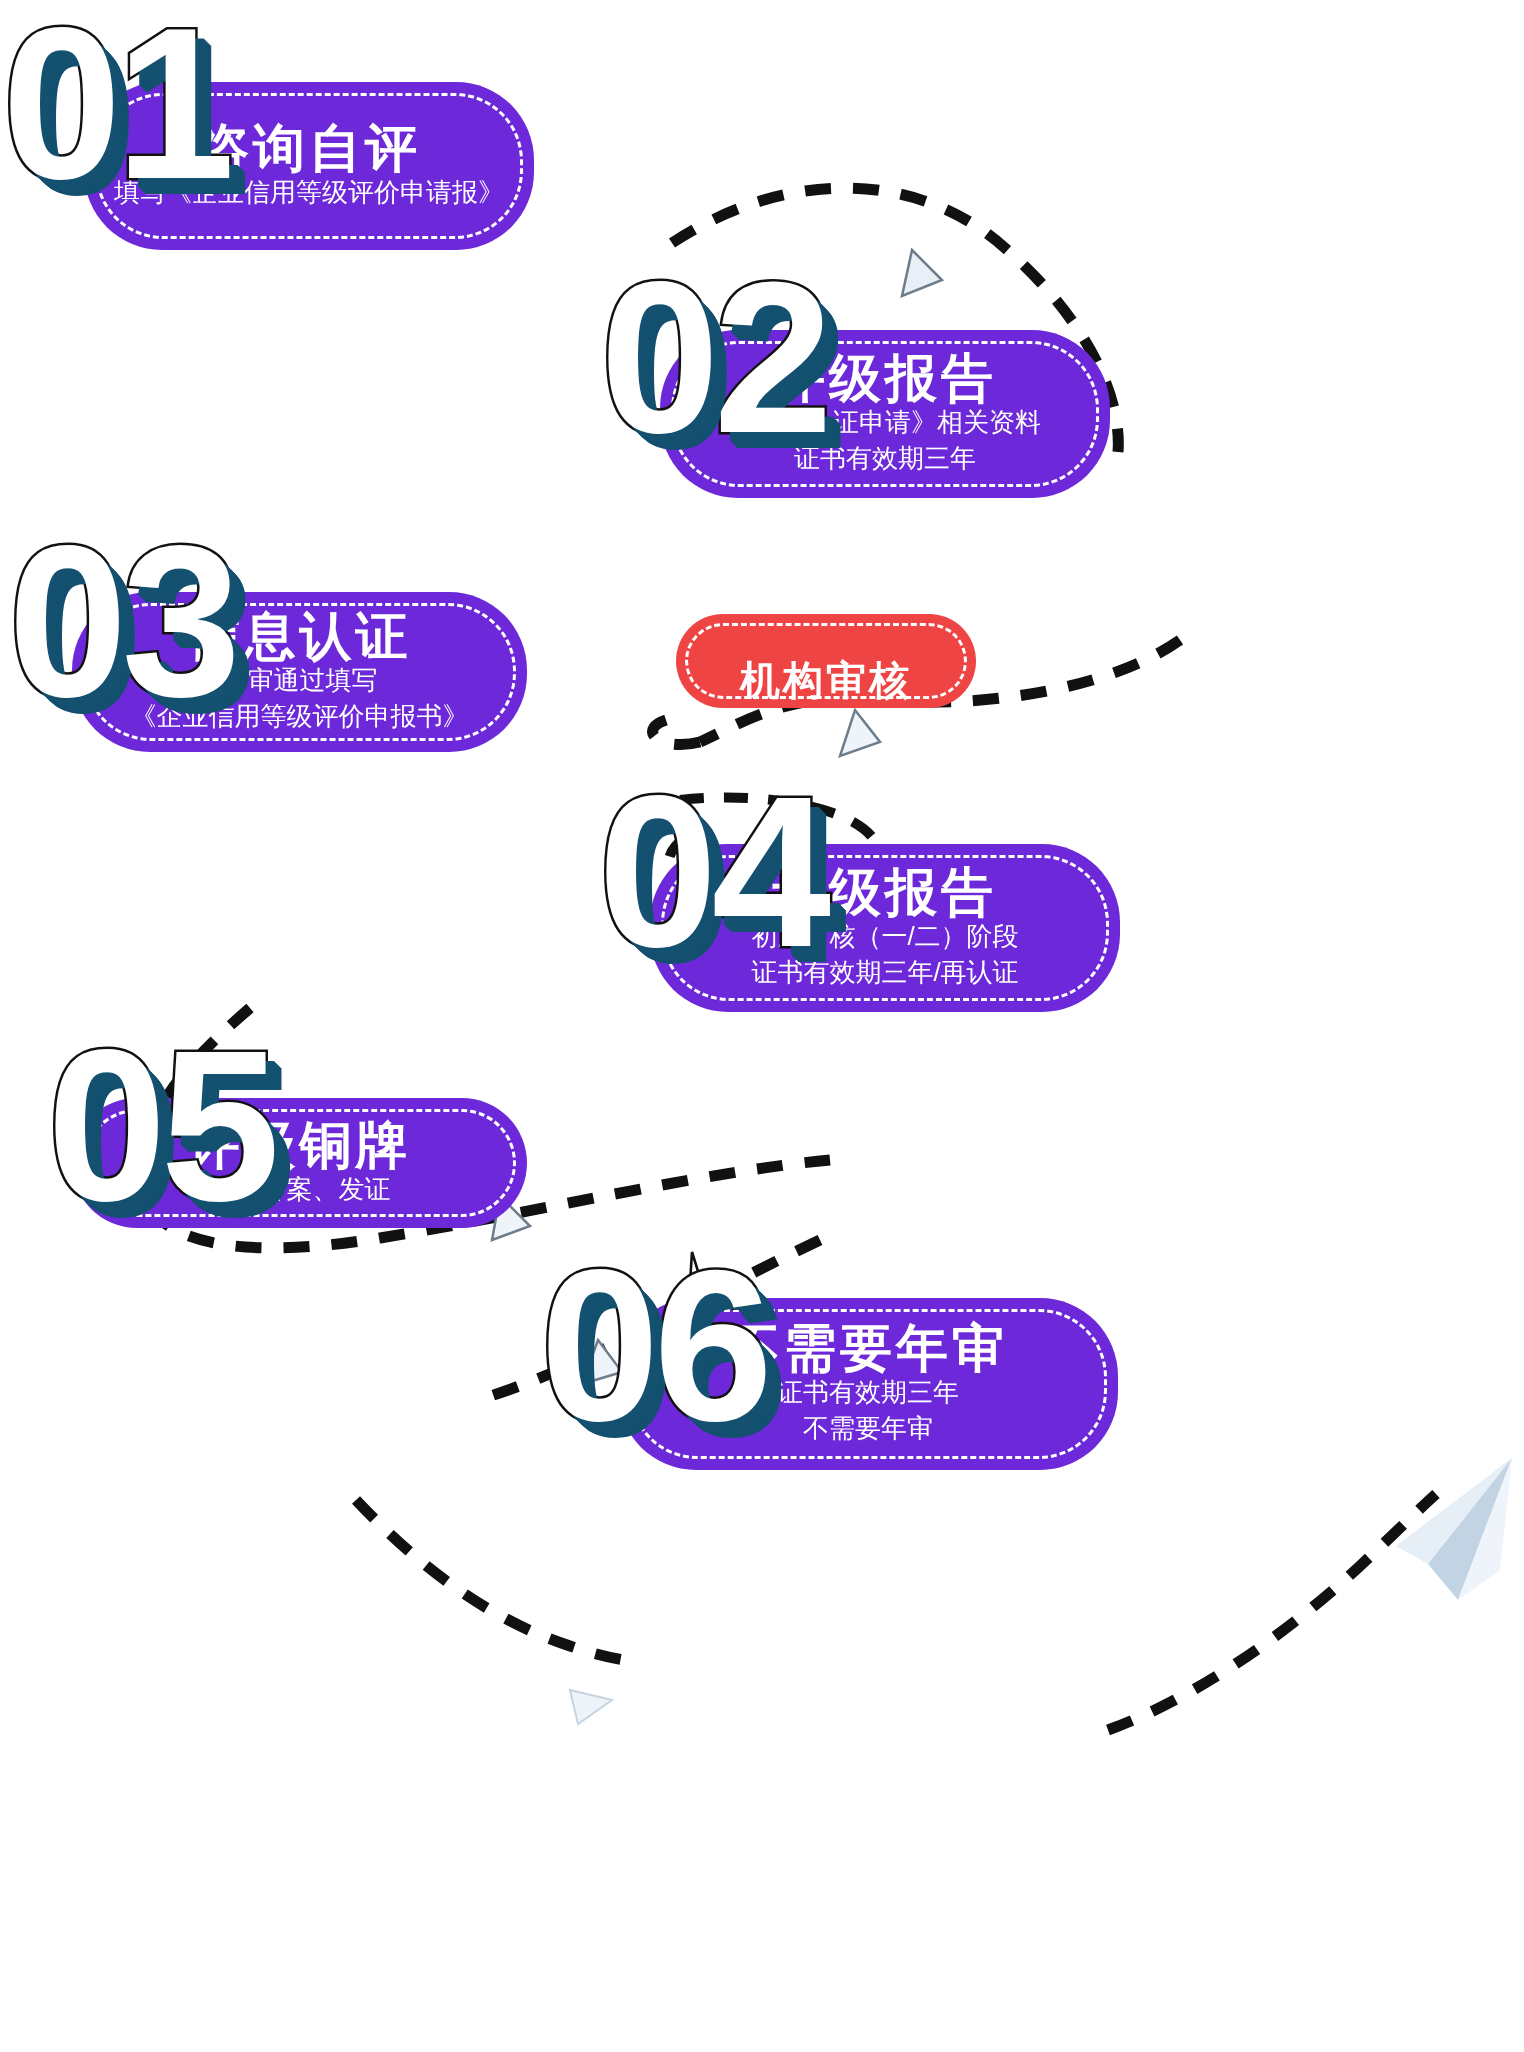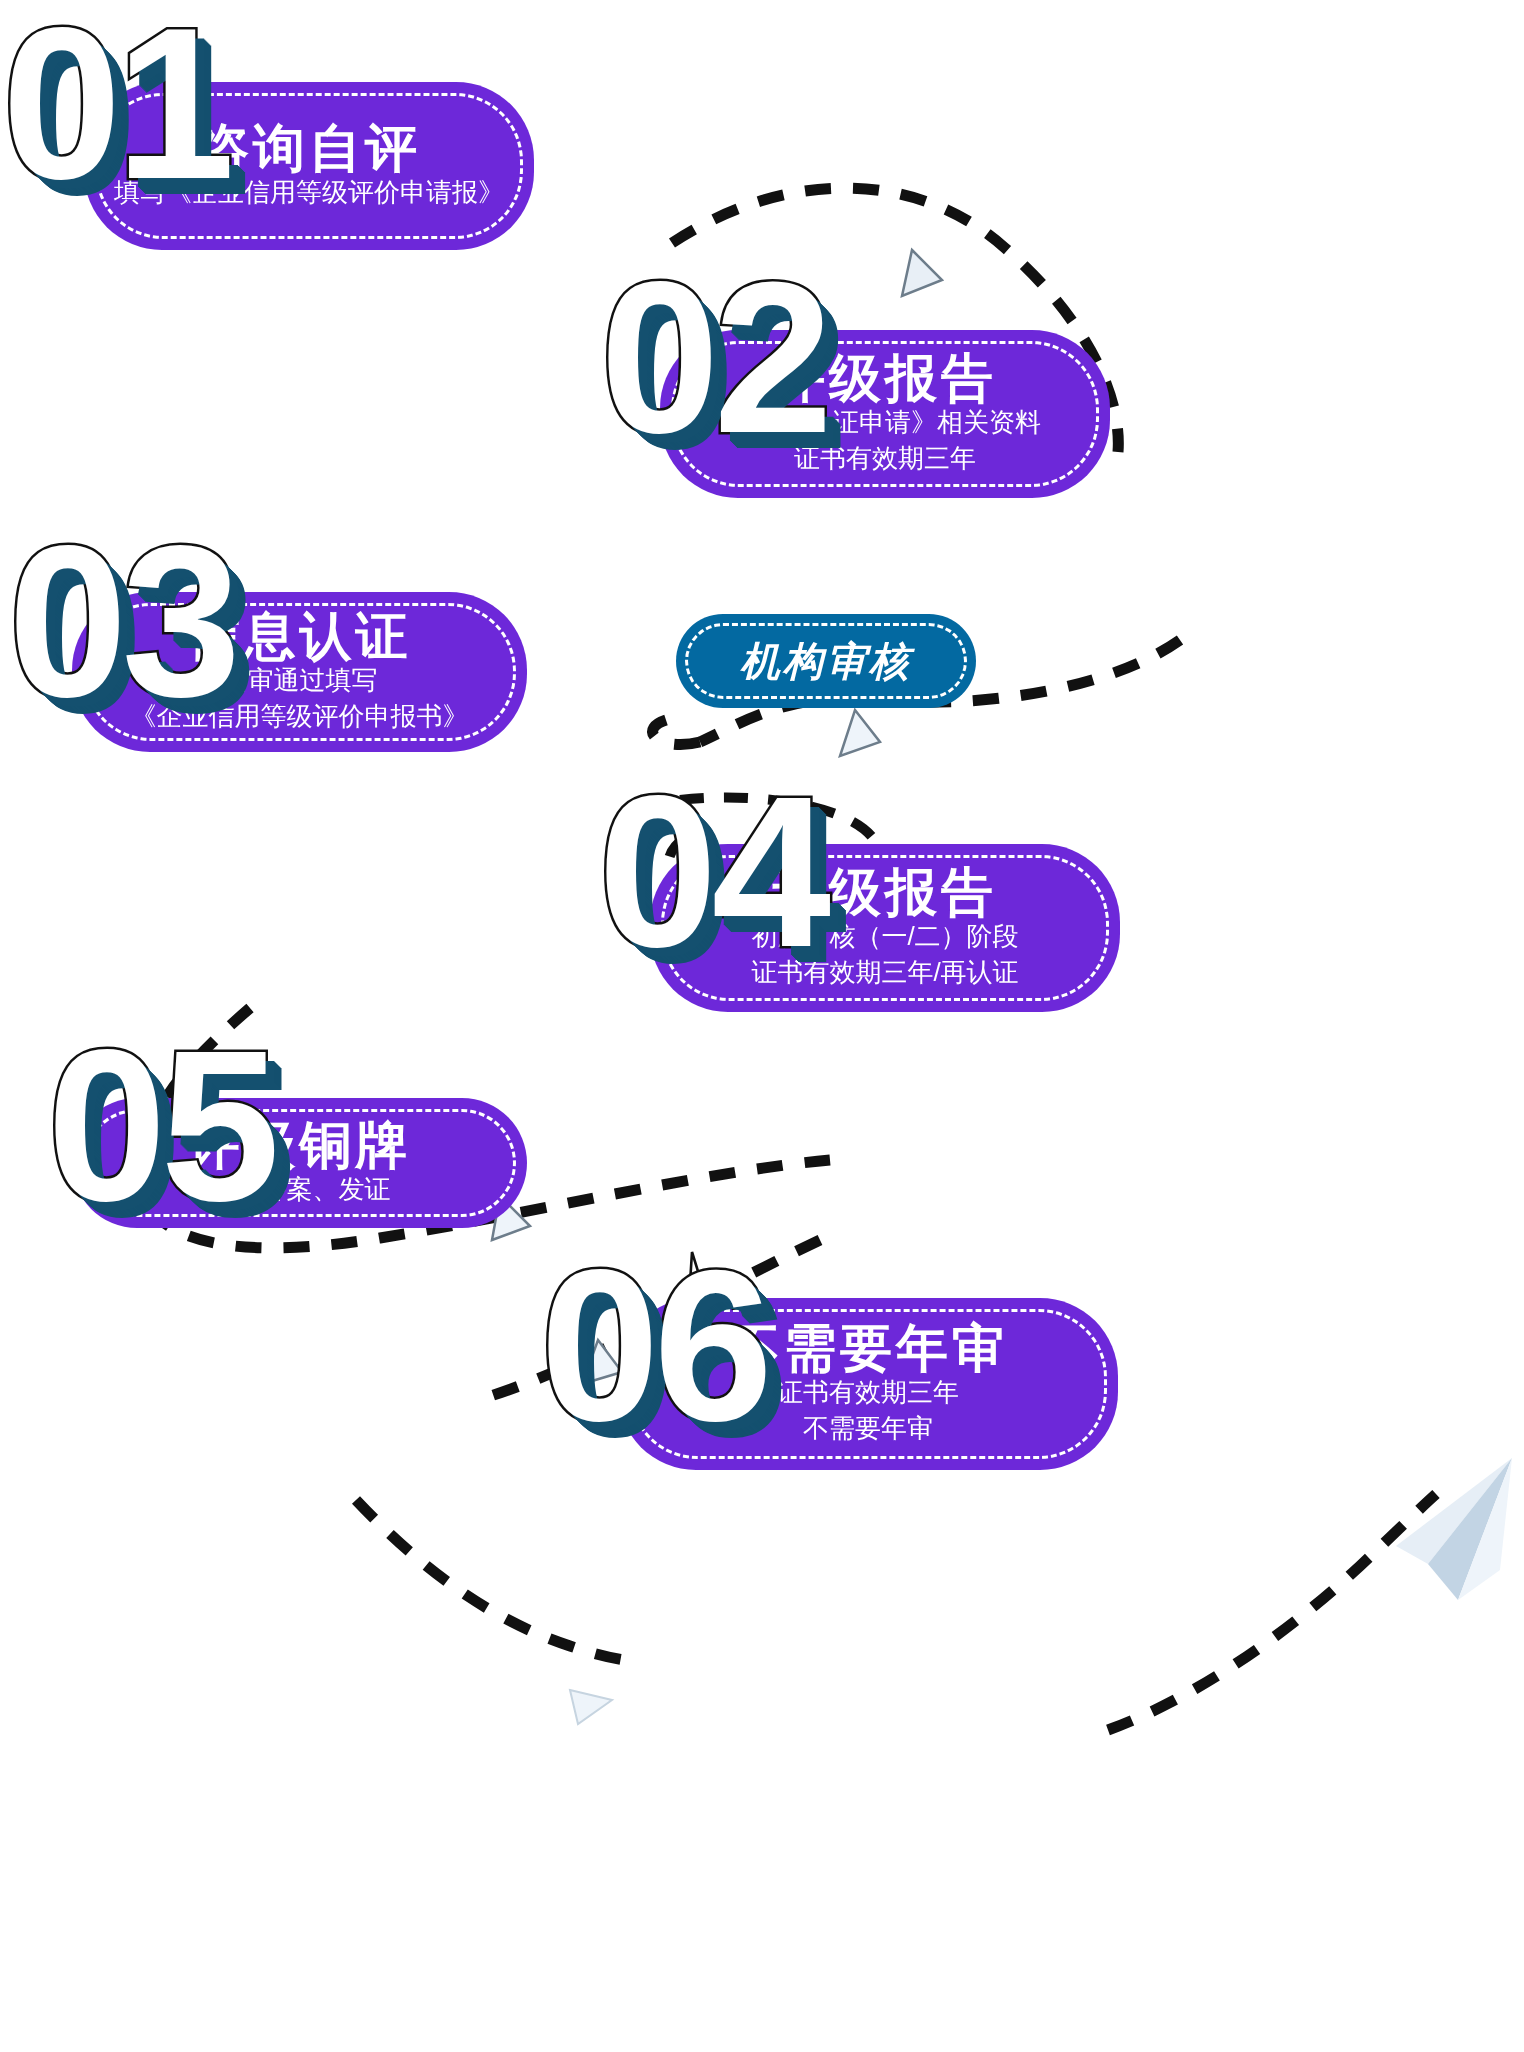--- a/index.html
+++ b/index.html
@@ -84,25 +84,24 @@
       14px 14px 0 #14506f,
       15px 15px 0 #14506f,
       16px 16px 0 #14506f;
     white-space:nowrap;
     user-select:none;
   }
 
   
   .sidebox{
     position:absolute;
-    background:#0369a1;
+    background:#ef4444;
     border-radius:50px;
-    display:flex; align-items:center; justify-content:center;
+    display:flex; align-items:flex-end; justify-content:center;
     z-index:4;
-    font-style:italic;
   }
   .sidebox::after{
     content:"";
     position:absolute;
     left:9px; right:9px; top:9px; bottom:9px;
     border:3px dashed #ffffff;
     border-radius:42px;
   }
   .sidebox span{
     position:relative; z-index:2;

